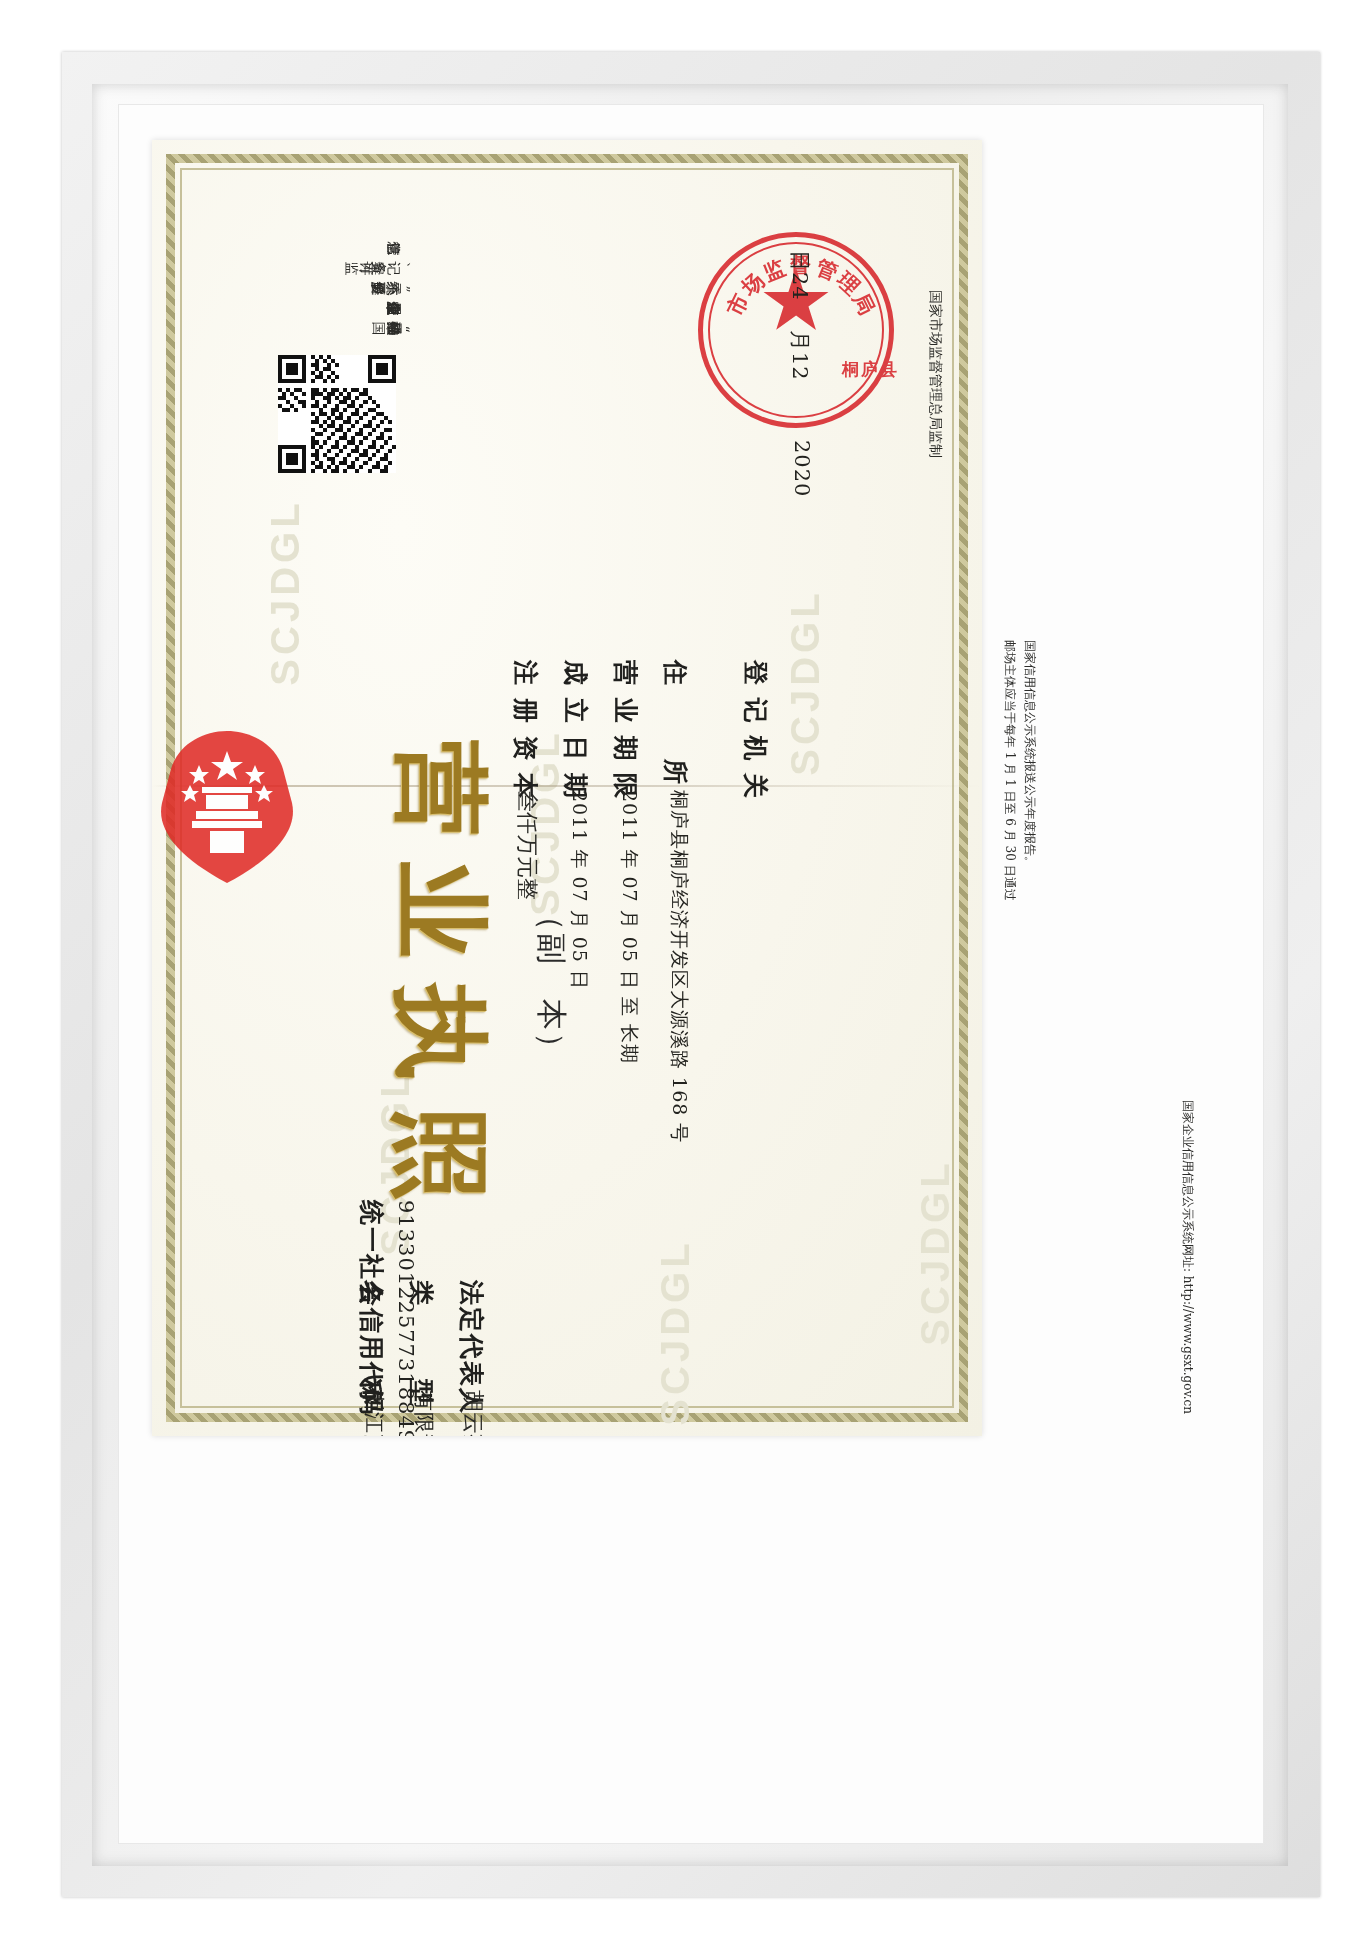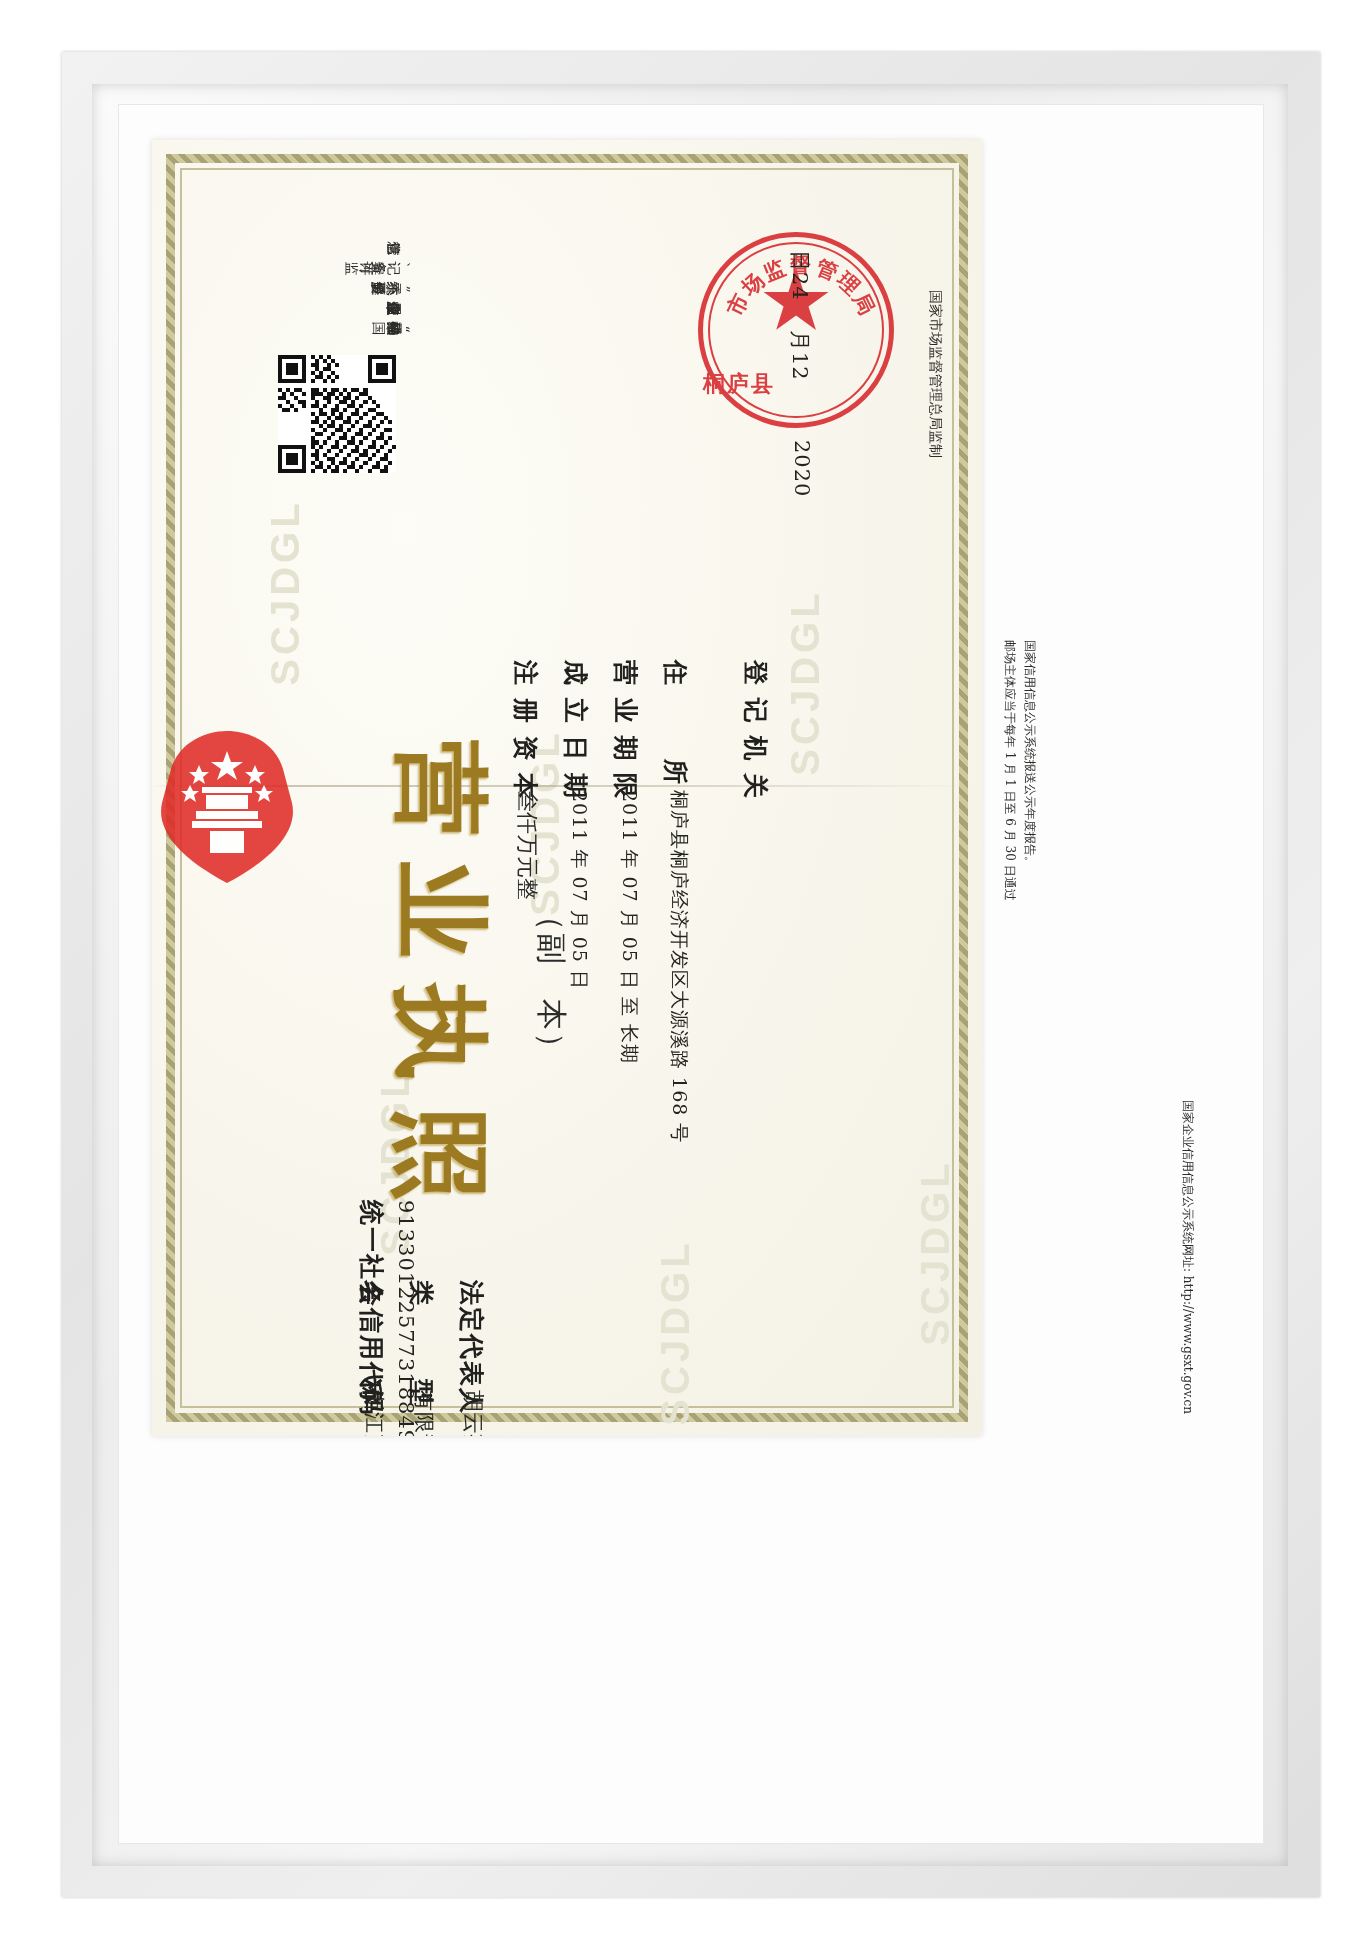--- a/index.html
+++ b/index.html
@@ -190,26 +190,26 @@
     font-size: 21px;
   }
   .seal-text span {
     position: absolute;
     left: 50%; top: 50%;
     transform-origin: 0 0;
   }
   .seal-bottom {
     position: absolute;
     width: 196px;
-    text-align: left;
-    top: 132px;
+    text-align: right;
+    top: 121px;
     color: #d7262b;
     font-family: "DejaVu Serif", serif;
     font-weight: bold;
-    font-size: 22px;
+    font-size: 17px;
     letter-spacing: 2px;
   }
 
   
   .emblem {
     position: absolute;
     width: 150px; height: 165px;
     opacity: 0.93;
   }
 

